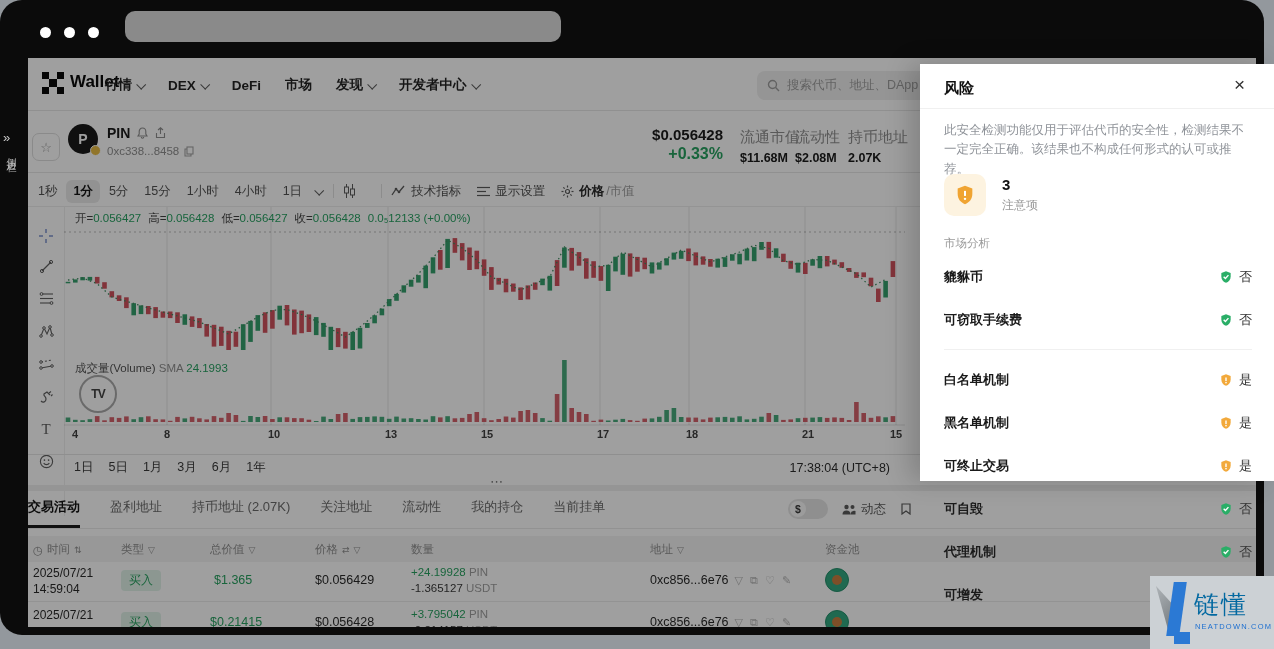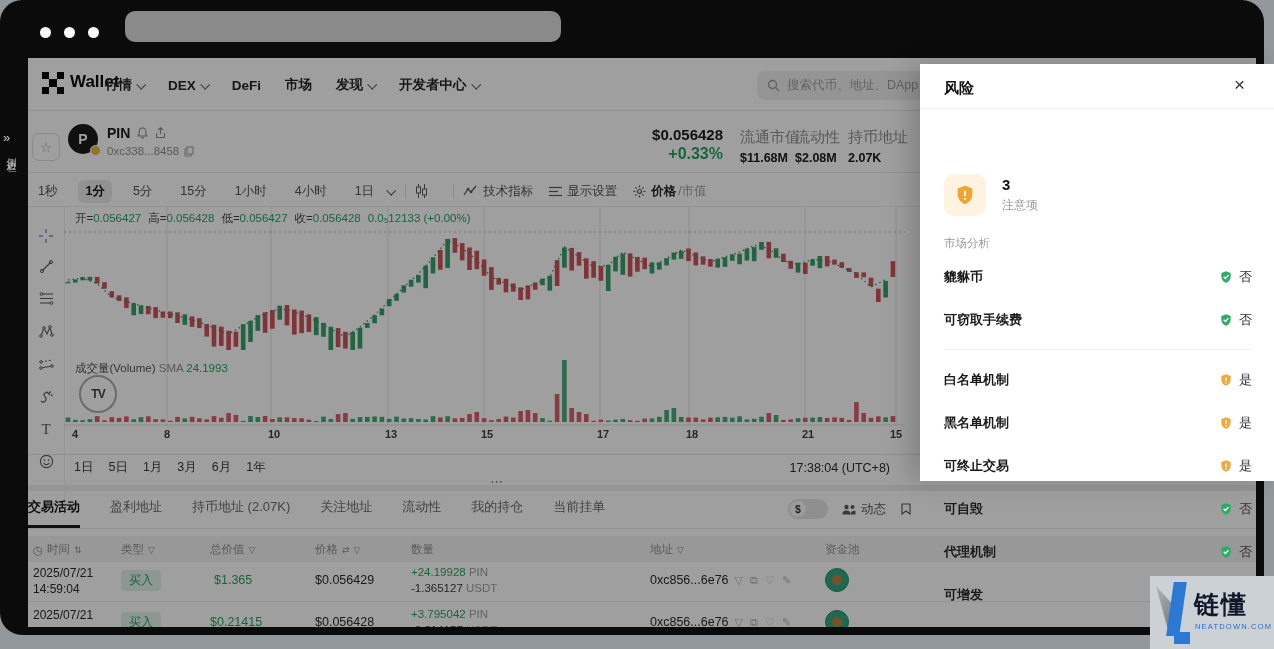--- a/index.html
+++ b/index.html
@@ -30,21 +30,21 @@
   #avatar-badge{position:absolute;left:62px;top:87px;width:9px;height:9px;border-radius:50%;background:#e8b93c;border:1px solid #fff;}
   #token-name{position:absolute;left:79px;top:67px;font-size:14px;font-weight:bold;color:#111;display:flex;gap:7px;align-items:center;}
   #token-addr{position:absolute;left:79px;top:87px;font-size:11.5px;color:#8b8b8b;display:flex;gap:5px;align-items:center;}
   #price{position:absolute;left:560px;top:68px;width:135px;text-align:right;font-size:15px;font-weight:bold;color:#111;}
   #change{position:absolute;left:560px;top:87px;width:135px;text-align:right;font-size:16px;color:#1f9e5a;font-weight:600;}
   .stat{position:absolute;top:70px;}
   .stat .sl{font-size:15px;color:#8b8b8b;}
   .stat .sv{font-size:12.5px;color:#111;font-weight:bold;margin-top:4px;}
   
   #toolbar{position:absolute;left:0px;top:119px;height:28px;width:100%;display:flex;align-items:center;font-size:12.5px;color:#4c4c4c;}
-  #intervals{display:flex;align-items:center;gap:14px;margin-left:3px;}
+  #intervals{display:flex;align-items:center;gap:2px;margin-left:3px;}
   .iv{padding:3px 7px;border-radius:6px;cursor:pointer;}
   .iv.active{background:#e9e9e9;color:#0d0d0d;font-weight:bold;}
   .tb-sep{width:1px;height:14px;background:#e0e0e0;margin:0 9px;}
   .tb-item{display:flex;align-items:center;gap:5px;margin-right:16px;cursor:pointer;white-space:nowrap;}
   .tb-item svg{display:block}
   
   #drawrail{position:absolute;left:0;top:148px;width:36px;height:310px;border-right:1px solid #efefef;}
   .dtool{position:absolute;left:8px;width:20px;height:20px;color:#5a5a5a;display:flex;align-items:center;justify-content:center;font-size:14px;cursor:pointer;}
   
   #chart{position:absolute;left:36px;top:149px;width:841px;height:243px;}
@@ -94,21 +94,21 @@
   .risk-row{height:43px;display:flex;align-items:center;justify-content:space-between;}
   .risk-row .rl{font-size:13px;color:#1a1a1a;font-weight:600;}
   .risk-val{display:flex;align-items:center;gap:6px;font-size:13px;color:#333;}
   .sec-div{height:1px;background:#f0f0f0;margin:8px 0;}
   
   #watermark{position:absolute;left:1150px;top:576px;width:124px;height:73px;background:#ccd1d5;z-index:400;}
   #wm-mark{position:absolute;left:6px;top:6px;width:34px;height:62px;}
   #wm-tri{position:absolute;left:0;top:4px;width:22px;height:44px;background:linear-gradient(135deg,#aeb3b7,#6f7579);clip-path:polygon(0 0,100% 55%,100% 100%,55% 100%);}
   #wm-bar{position:absolute;left:14px;top:0;width:13px;height:54px;background:#2b79d4;transform:skewX(-8deg);}
   #wm-foot{position:absolute;left:18px;top:50px;width:16px;height:12px;background:#2b79d4;}
-  #wm-name{position:absolute;left:44px;top:12px;font-size:25px;font-weight:bold;color:#0f172a;letter-spacing:2px;}
+  #wm-name{position:absolute;left:44px;top:12px;font-size:25px;font-weight:normal;color:#0369a1;letter-spacing:2px;}
   #wm-domain{position:absolute;left:45px;top:46px;font-size:7.5px;color:#1d6fd0;letter-spacing:1.2px;}
 </style>
 </head>
 <body>
 
 <div id="stage">
   <div id="window">
     <div class="dot" style="left:40px"></div>
     <div class="dot" style="left:64px"></div>
     <div class="dot" style="left:88px"></div>
@@ -697,20 +697,21 @@
         </div>
 
       <div id="dim"></div>
     </div>
   </div>
 
   <div id="panel">
     <div id="panel-title">风险</div>
     <div id="panel-close">×</div>
     <div id="panel-div1"></div>
+    <div id="disclaimer">此安全检测功能仅用于评估代币的安全性，检测结果不一定完全正确。该结果也不构成任何形式的认可或推荐。</div>
     <div id="risk-icon-box">
       <svg width="22" height="22" viewBox="0 0 24 24">
           <path d="M12 2 L20 5 V11 C20 16.5 16.6 20.4 12 22 C7.4 20.4 4 16.5 4 11 V5 Z" fill="#f0a432"></path>
           <line x1="12" y1="7.5" x2="12" y2="13" stroke="#fff" stroke-width="2.2"></line>
           <circle cx="12" cy="16.2" r="1.3" fill="#fff"></circle>
         </svg>
     </div>
     <div id="risk-count">3</div>
     <div id="risk-count-label">注意项</div>
     <div id="risk-body">

